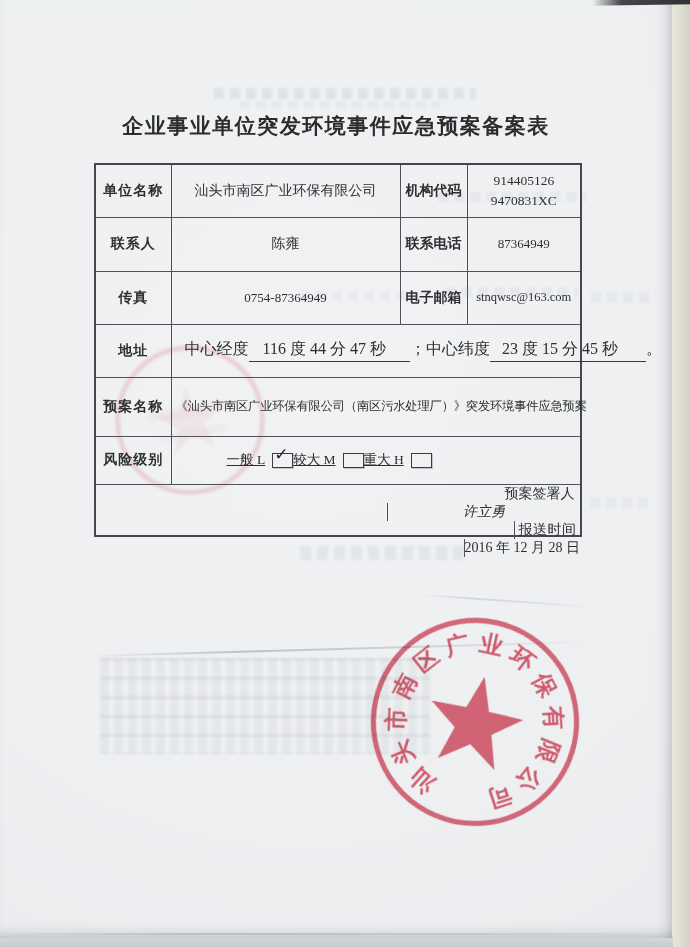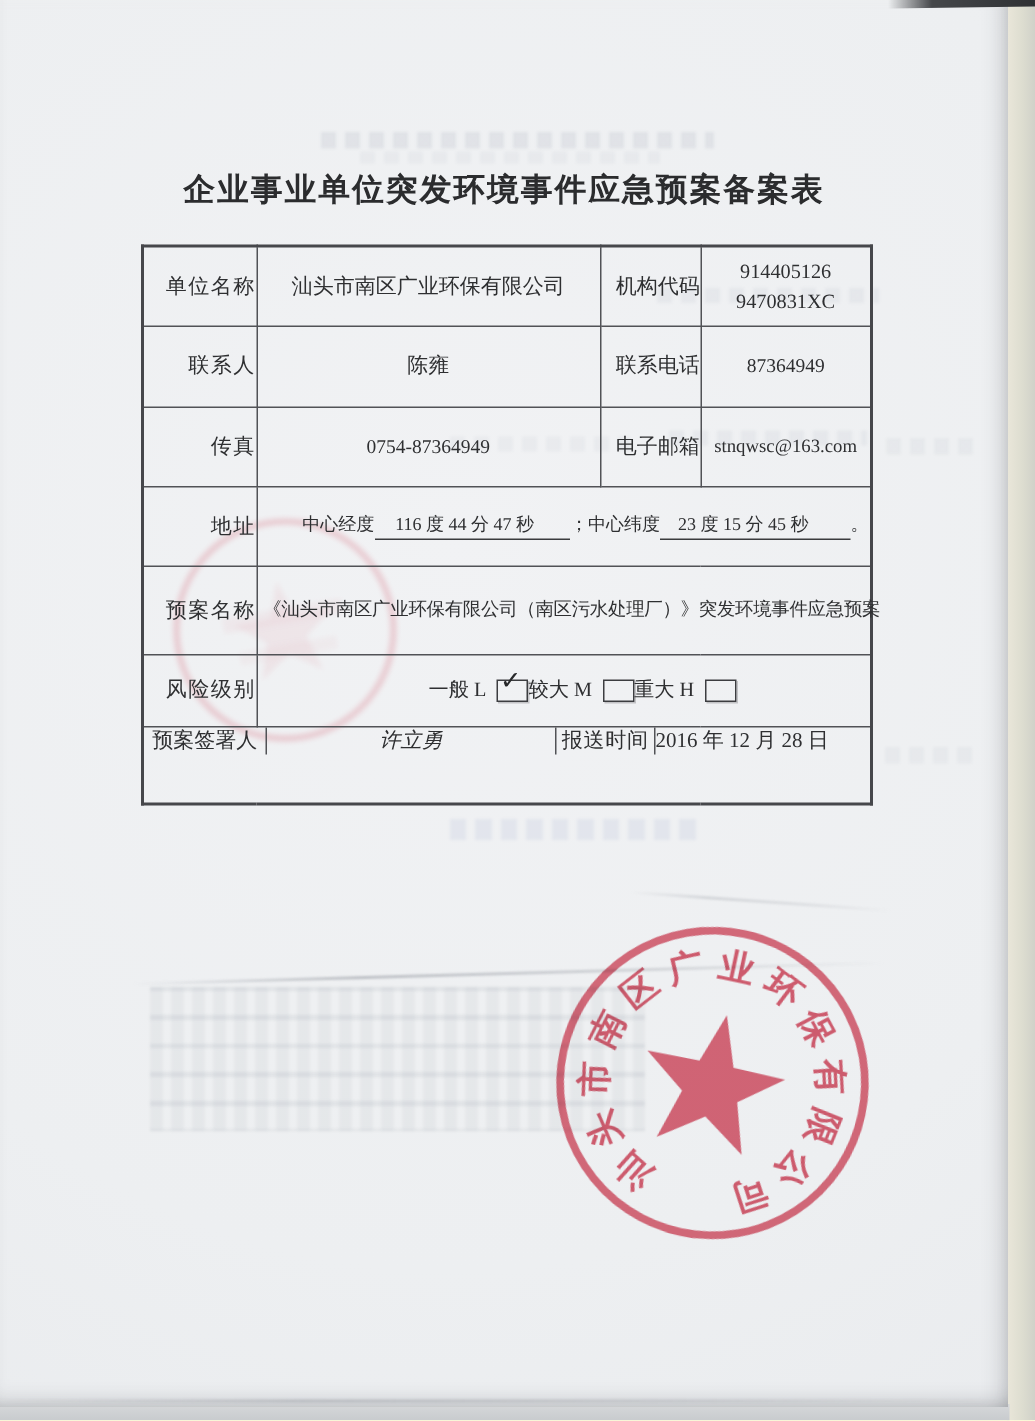--- a/index.html
+++ b/index.html
@@ -1,19 +1,19 @@
 <!DOCTYPE html>
 <html><head>
 <meta charset="utf-8">
 <style>
   * { margin:0; padding:0; box-sizing:border-box; }
   html,body { width:690px; height:947px; }
   .screen {
     position:relative; width:690px; height:947px; overflow:hidden;
-    background:#fef9c3;
+    background:#14b8a6;
     font-family:"Liberation Serif","DejaVu Serif",serif;
     color:#2e2f31;
   }
   
   .edge-right {
     position:absolute; right:0; top:0; width:19px; height:947px;
     background:linear-gradient(90deg,#eae7da 0%,#ddddd0 55%,#d0d1c9 100%);
   }
   .edge-bottom {
     position:absolute; left:0; bottom:0; width:673px; height:11px;
@@ -38,48 +38,48 @@
     font-weight:bold; font-size:21px; letter-spacing:1.5px; color:#2b2c2e; z-index:3;
   }
   
   table.form-table {
     position:absolute; left:94px; top:163px; width:486px;
     border-collapse:collapse; table-layout:fixed;
     font-size:14px; z-index:3; background:transparent;
     border:2px solid #46474b;
   }
   .form-table td { border:1.4px solid #515256; vertical-align:middle; }
-  .lbl { text-align:right; letter-spacing:1px; }
+  .lbl { text-align:center; letter-spacing:1px;font-weight:bold; }
   .val { text-align:center; }
   .code-line { line-height:1.45; font-size:13.5px; text-align:center; }
   .mono-ish { font-size:13px; }
-  td.addr { text-align:left; padding-left:30px; font-size:12px; white-space:nowrap;margin-left:40px; }
+  td.addr { text-align:left; padding-left:13px; font-size:16px; white-space:nowrap;margin-left:40px; }
   .blank {
     display:inline-block; border-bottom:1.3px solid #3a3b3d;
     padding:0 24px 1px 14px; text-align:center;
   }
   .blank.b2 { padding:0 28px 1px 12px; }
   td.plan { text-align:center; font-size:12.3px; letter-spacing:-0.2px; white-space:nowrap; padding:0 4px; }
-  .risk-row { display:flex; align-items:center; justify-content:center; padding:0 30px 0 55px; }
+  .risk-row { display:flex; align-items:center; justify-content:flex-start; padding:0 30px 0 55px;text-decoration:underline; }
   .risk-opt { display:flex; align-items:center; gap:7px; font-size:13.5px; }
   .cbox {
     position:relative; display:inline-block; width:21px; height:15px;
     border:1.6px solid #3c3d40; background:transparent;
     box-shadow:1px 1px 0 rgba(60,61,64,.25);
   }
   .tick {
     position:absolute; left:1px; top:-8px; font-size:17px; font-weight:bold;
     color:#27282a; font-family:"DejaVu Sans",sans-serif; line-height:1;
   }
   td.decl { vertical-align:top; position:relative; padding:13px 17px 0 17px;
     font-size:13.6px; line-height:2.05; text-align:justify; }
   .decl p { text-indent:2em; }
   .num { display:inline-block; border-bottom:1.3px solid #3a3b3d; padding:0 7px; text-indent:0; }
   .seal-caption { position:absolute; right:74px; bottom:15px; font-size:13.5px; letter-spacing:.5px; }
-  .sig-row { display:flex; height:50px; align-items:flex-start; }
+  .sig-row { display:flex; height:50px; align-items:flex-end;flex-direction:column; }
   .sig-cell { display:flex; align-items:center; justify-content:center; }
   .sig-cell + .sig-cell { border-left:1.4px solid #515256; }
   .sc1 { width:81px; } .sc2 { width:193px;font-style:italic; } .sc3 { width:66px; letter-spacing:.5px; }
   .sc4 { flex:1; justify-content:flex-start; }
   
   .stamp {
     position:absolute; left:357px; top:604px; width:236px; height:236px;
     transform:rotate(12deg); mix-blend-mode:multiply; opacity:.88;
     filter:blur(.4px); z-index:6;
   }

